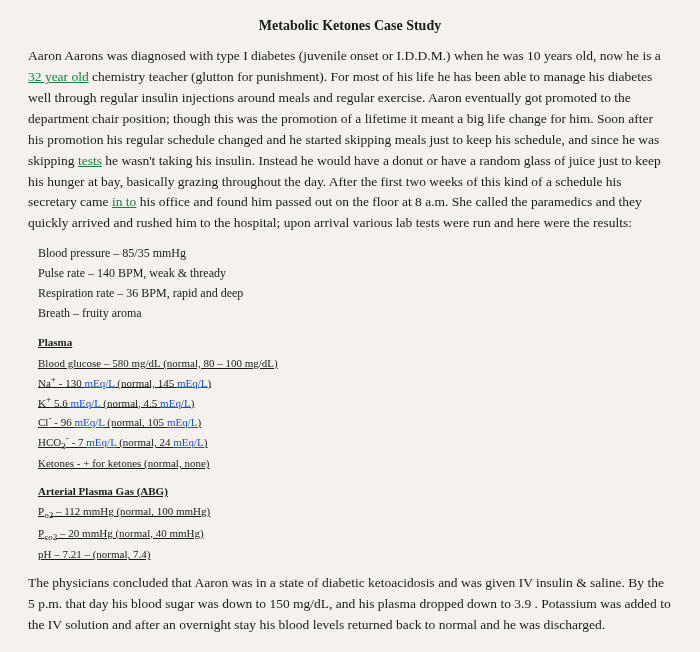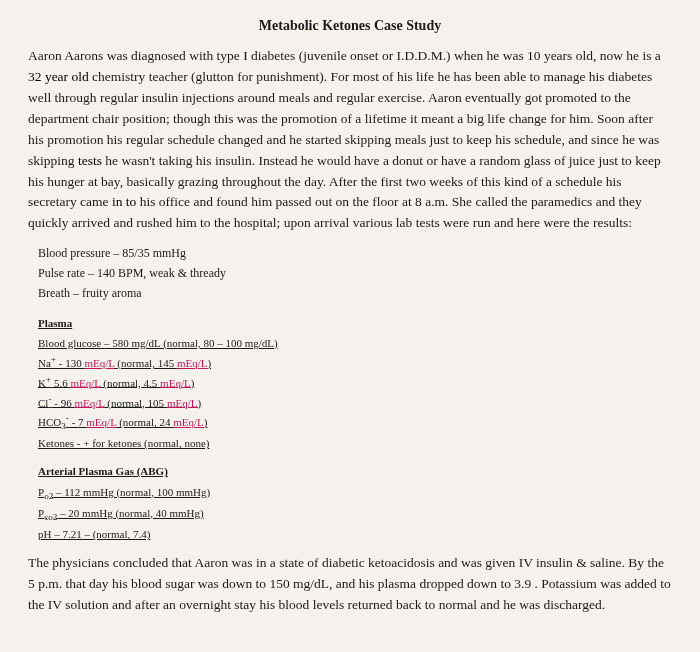--- a/index.html
+++ b/index.html
@@ -35,21 +35,22 @@
     }
 
     .body-text {
       font-size: 13.5px;
       line-height: 1.55;
       text-align: left;
       margin-bottom: 10px;
     }
 
     .underline {
-      color: #000000;
+      text-decoration: underline;
+      color: #15803d;
     }
 
     .vitals-section {
       margin: 10px 0 10px 10px;
       font-size: 12px;
       line-height: 1.65;
     }
 
     .lab-section {
       margin: 8px 0 8px 10px;
@@ -59,21 +60,21 @@
     }
 
     .section-header {
       font-weight: bold;
       margin-top: 10px;
       margin-bottom: 2px;
     }
 
     .underline-red {
       text-decoration: underline;
-      color: #be185d;
+      color: #1d4ed8;
     }
 
     .conclusion-text {
       font-size: 13.5px;
       line-height: 1.55;
       margin-top: 10px;
     }
   </style>
 </head>
 <body>
@@ -91,20 +92,21 @@
     skipping meals just to keep his schedule, and since he was skipping <span class="underline">tests</span> he wasn't taking his insulin.
     Instead he would have a donut or have a random glass of juice just to keep his hunger at bay, basically
     grazing throughout the day. After the first two weeks of this kind of a schedule his secretary came <span class="underline">in to</span>
     his office and found him passed out on the floor at 8 a.m. She called the paramedics and they quickly
     arrived and rushed him to the hospital; upon arrival various lab tests were run and here were the results:
   </p>
 
   <div class="vitals-section">
     <div>Blood pressure – 85/35 mmHg</div>
     <div>Pulse rate – 140 BPM, weak &amp; thready</div>
+    <div>Respiration rate – 36 BPM, rapid and deep</div>
     <div>Breath – fruity aroma</div>
   </div>
 
   <div class="lab-section">
     <div class="section-header">Plasma</div>
     <div>Blood glucose – 580 mg/dL (normal, 80 – 100 mg/dL)</div>
     <div>Na<sup>+</sup> - 130 <span class="underline-red">mEq/L</span> (normal, 145 <span class="underline-red">mEq/L</span>)</div>
     <div>K<sup>+</sup> 5.6 <span class="underline-red">mEq/L</span> (normal, 4.5 <span class="underline-red">mEq/L</span>)</div>
     <div>Cl<sup>-</sup> - 96 <span class="underline-red">mEq/L</span> (normal, 105 <span class="underline-red">mEq/L</span>)</div>
     <div>HCO<sub>3</sub><sup>-</sup> - 7 <span class="underline-red">mEq/L</span> (normal, 24 <span class="underline-red">mEq/L</span>)</div>

